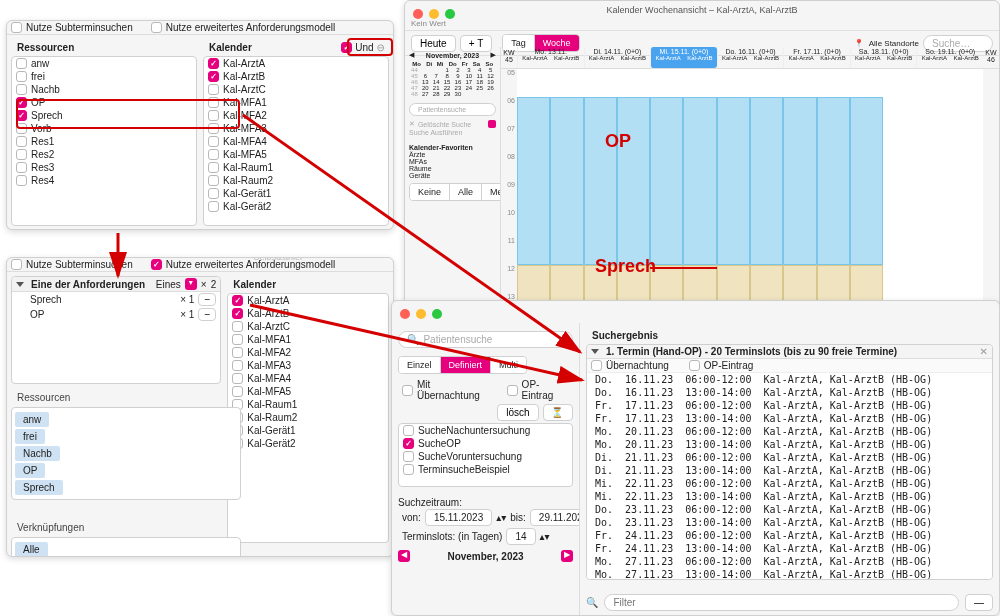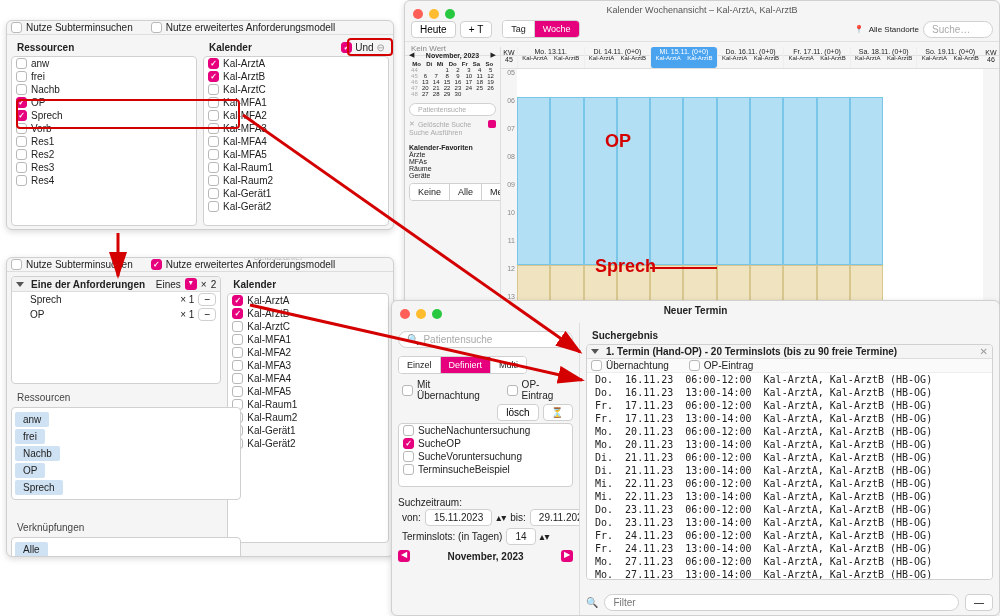--- a/index.html
+++ b/index.html
@@ -32,37 +32,37 @@
 <body>
 
 <div class="panel" style="left:404px; top:0px; width:596px; height:334px;">
   <div class="traffic">
     <span class="tl" style="background:#ff5f57"></span>
     <span class="tl" style="background:#febc2e"></span>
     <span class="tl" style="background:#28c840"></span>
   </div>
   <div style="text-align:center;font-size:9px;padding:4px 0 2px;color:#555">Kalender Wochenansicht – Kal-ArztA, Kal-ArztB</div>
 
+  <div style="display:flex;align-items:center;gap:4px;padding:2px 6px;border-bottom:1px solid #e0e0e0;font-size:8px">
+    <span style="color:#888">Kein Wert</span>
+    <div style="flex:1"></div>
+  </div>
   <div style="display:flex;align-items:center;gap:4px;padding:3px 6px;border-bottom:1px solid #e0e0e0;font-size:8px">
     <button class="btn">Heute</button>
     <button class="btn">+ T</button>
     <div class="seg" style="margin-left:6px">
       <div>Tag</div>
       <div class="active">Woche</div>
     </div>
     <div style="flex:1"></div>
     <span>📍</span>
     <span>Alle Standorte</span>
     <span class="input" style="width:70px">
       <span style="color:#aaa">Suche…</span>
     </span>
-  </div>
-  <div style="display:flex;align-items:center;gap:4px;padding:2px 6px;border-bottom:1px solid #e0e0e0;font-size:8px">
-    <span style="color:#888">Kein Wert</span>
-    <div style="flex:1"></div>
   </div>
 
   <div style="position:absolute;top:46px;left:0;bottom:0;width:96px;border-right:1px solid #ddd;padding:4px;font-size:7px;overflow:hidden">
     <div style="display:flex;justify-content:space-between;align-items:center">
       <span>◀</span>
       <span style="font-weight:600">November, 2023</span>
       <span>▶</span>
     </div>
     <table style="width:100%;font-size:6px;margin-top:2px;border-collapse:collapse">
       <tbody>
@@ -467,21 +467,20 @@
     <div class="list" id="pB_vkn" style="padding:3px"><div class="tag">Alle</div><br><div class="tag">Eines</div><br><br><br></div>
   </div>
 </div>
 
 <div class="panel" style="left:391px; top:300px; width:609px; height:316px;">
   <div class="traffic">
     <span class="tl" style="background:#ff5f57"></span>
     <span class="tl" style="background:#febc2e"></span>
     <span class="tl" style="background:#28c840"></span>
   </div>
-  <div style="text-align:center;font-size:10px;padding:4px 0;font-weight:600">Neuer Termin</div>
 
   <div style="display:flex;position:absolute;top:22px;left:0;right:0;bottom:0">
 
     <div style="width:188px;border-right:1px solid #ddd;padding:4px 6px;overflow:hidden">
       <div class="input" style="margin:4px 0;color:#aaa;display:flex;gap:4px">
         <span>🔍</span>
         <span>Patientensuche</span>
       </div>
       <div class="seg" style="margin:4px 0" id="sSeg">
           <div>Einzel</div>

